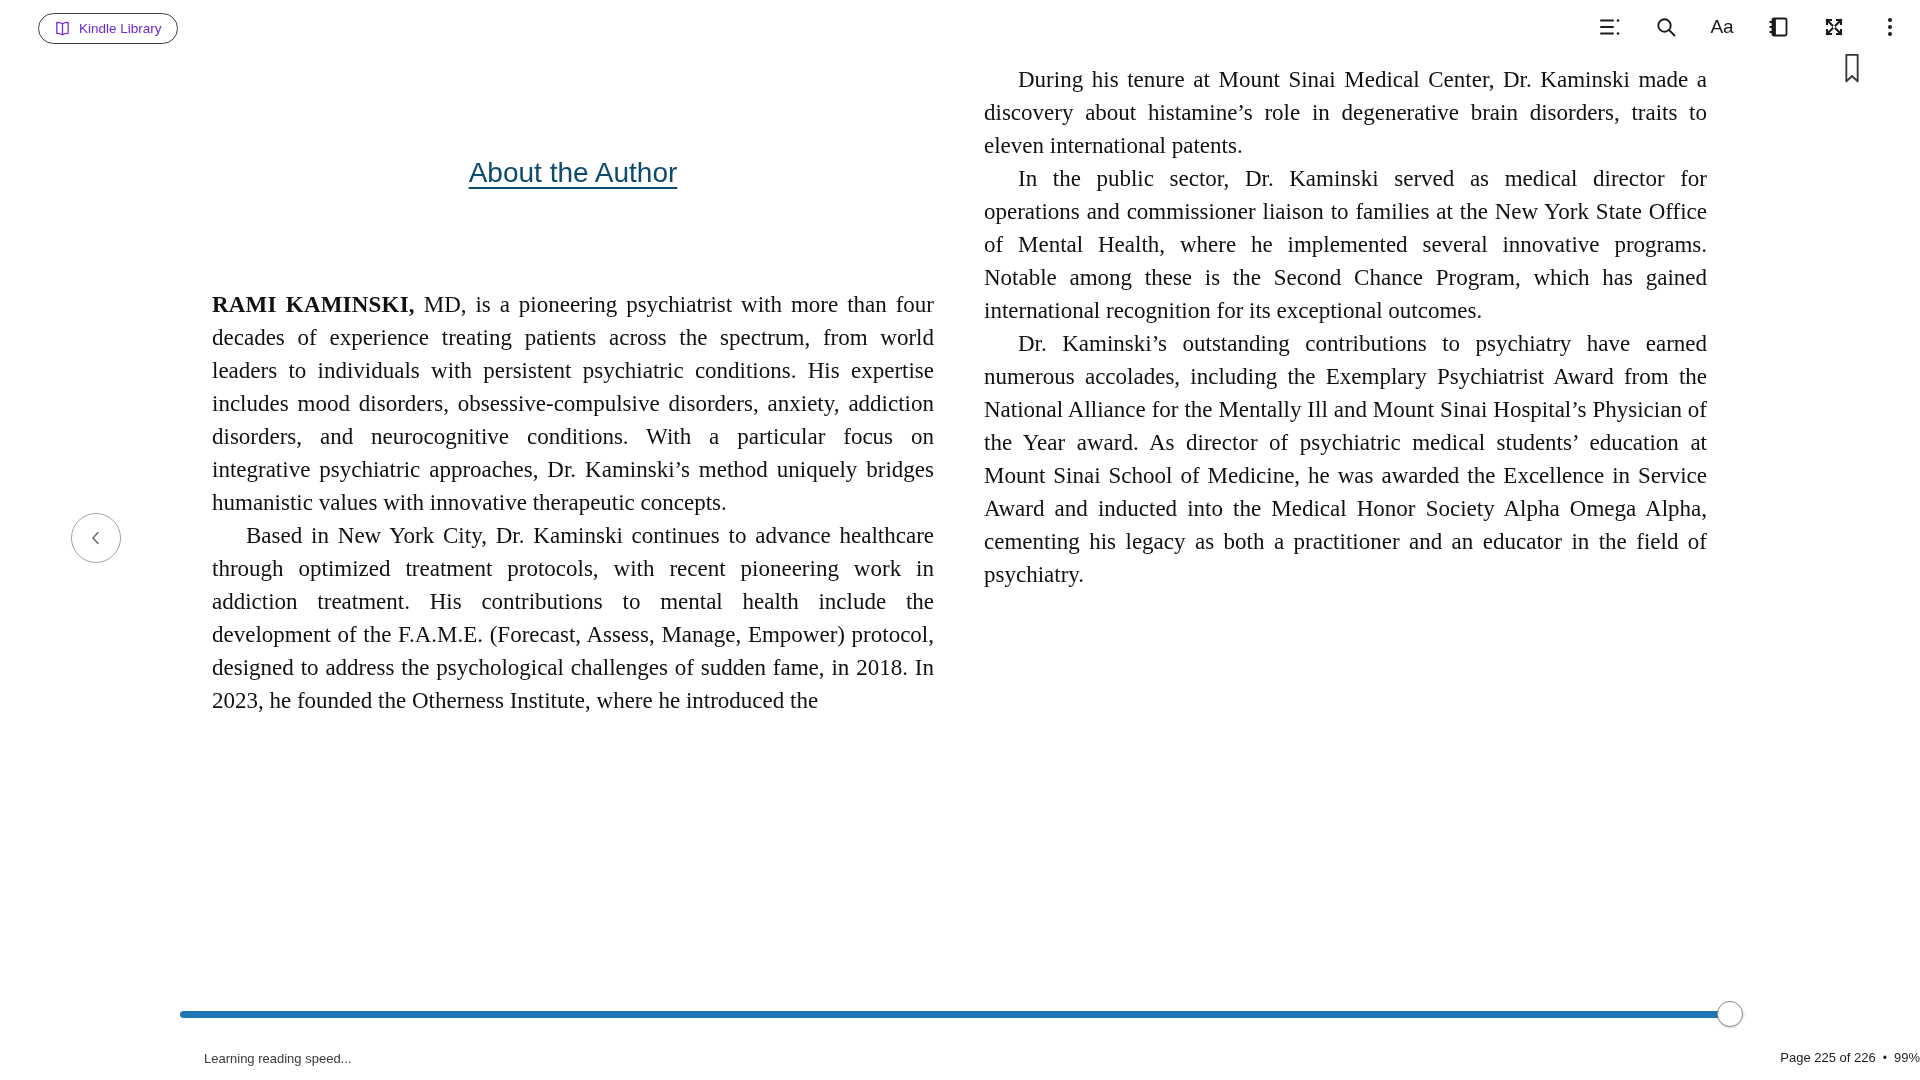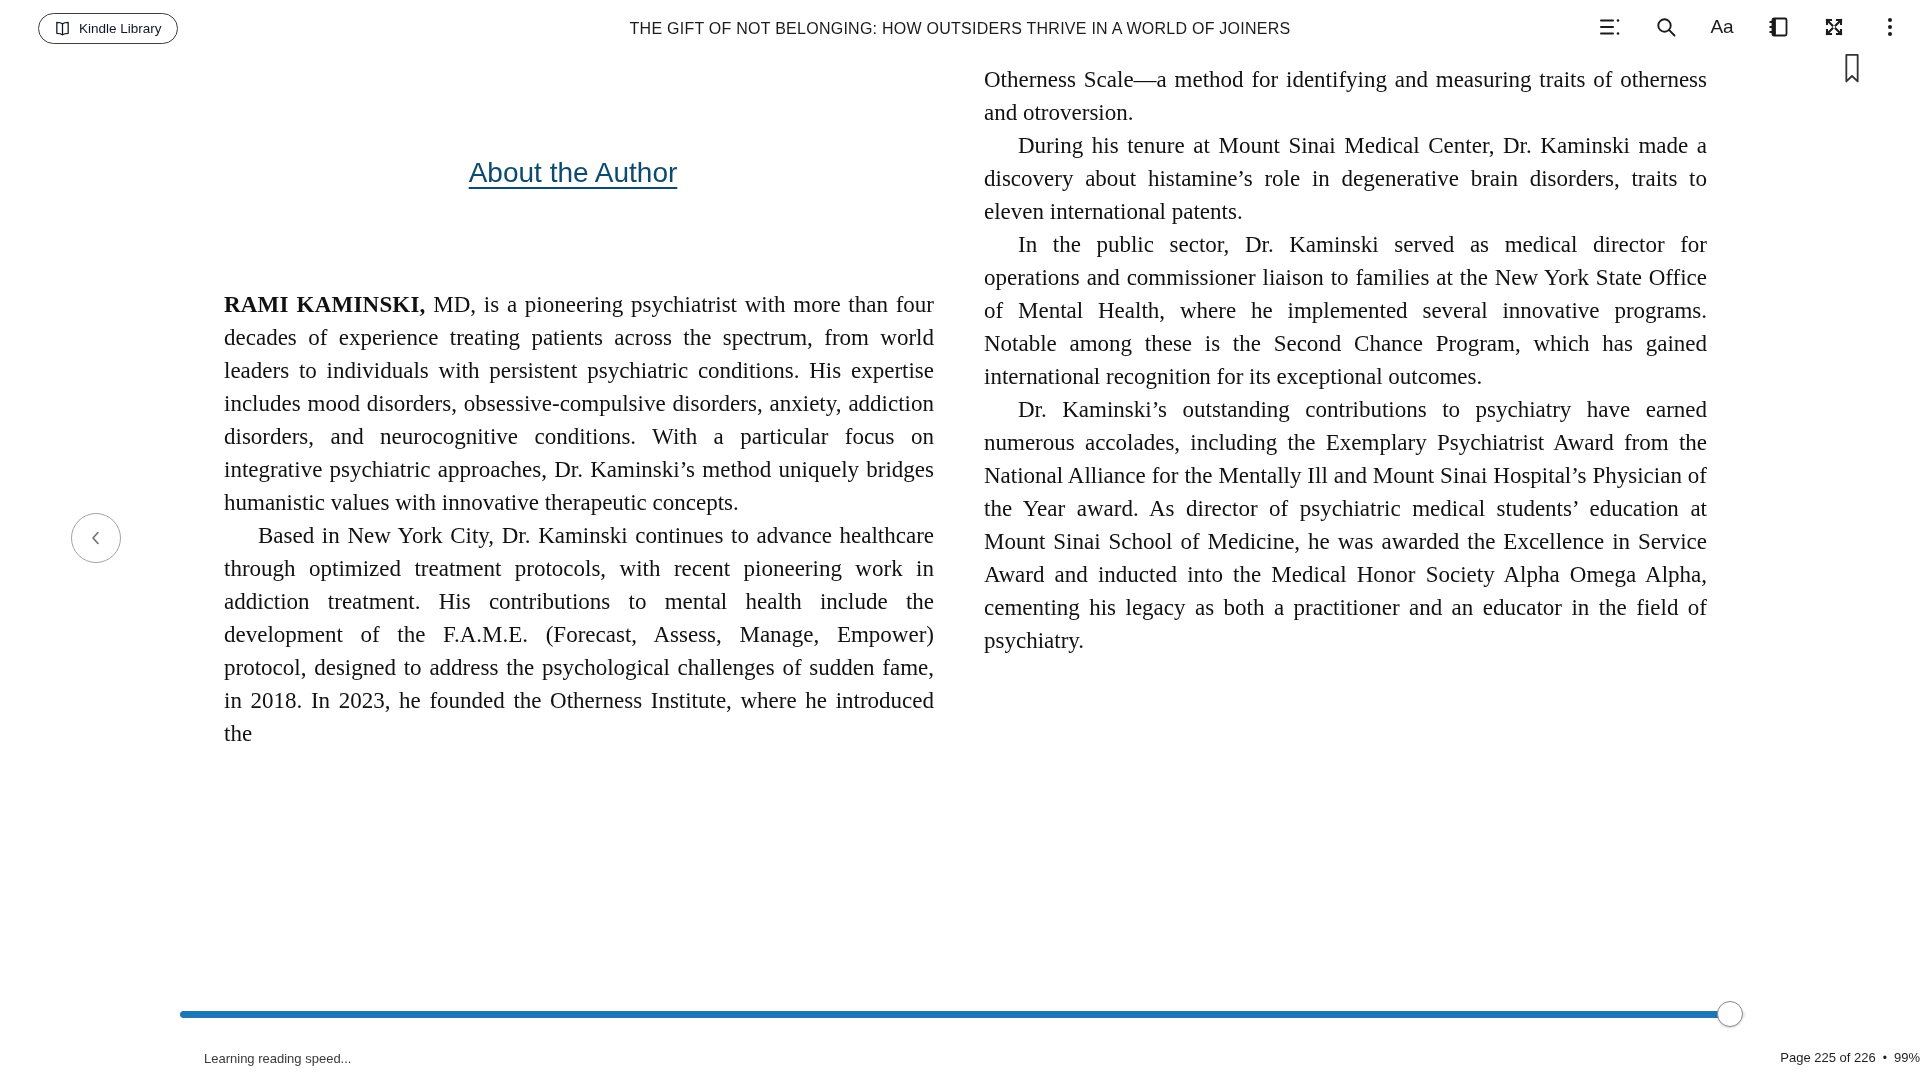--- a/index.html
+++ b/index.html
@@ -11,21 +11,21 @@
     overflow: hidden;
   }
   .app { position: relative; width: 1920px; height: 1080px; background: #fff; }
 
   
   .topbar { position: absolute; top: 0; left: 0; right: 0; height: 52px; background: #fff; }
   .library-btn {
     position: absolute; left: 38px; top: 13px; height: 31px;
     display: inline-flex; align-items: center; gap: 8px;
     padding: 0 15px; border: 1px solid #3f3f3f; border-radius: 16px;
-    background: #fff; font-size: 13.5px; color: #0f172a; cursor: pointer;
+    background: #fff; font-size: 13.5px; color: #6d28d9; cursor: pointer;
     font-family: "Liberation Sans", sans-serif;
   }
   .book-title {
     position: absolute; left: 0; right: 0; top: 20px;
     text-align: center; font-size: 16px; letter-spacing: 0.25px; color: #1c1c1c;
     white-space: nowrap;
   }
   .icon-row {
     position: absolute; right: 18px; top: 15px;
     display: flex; align-items: flex-end; gap: 32px;
@@ -48,21 +48,21 @@
     text-align: justify;
   }
   .col-left  { left: 212px; top: 60px;  width: 722px; }
   .col-right { left: 984px; top: 63px;  width: 723px; }
   .chapter-heading-wrap { text-align: center; margin-top: 96px; }
   .chapter-heading {
     font-family: "Liberation Sans", sans-serif;
     font-size: 28px; color: #1717ee; text-decoration: underline;
     text-underline-offset: 5px; cursor: pointer;
   }
-  .col-left .para-block { margin-top: 97px; margin-left: 12px; }
+  .col-left .para-block { margin-top: 97px; }
   .para { margin: 0; }
   .para.indent { text-indent: 34px; }
   .lead-bold { font-weight: bold; letter-spacing: 0.2px; }
 
   
   .nav-prev {
     position: absolute; left: 71px; top: 513px; width: 50px; height: 50px;
     border-radius: 50%; border: 1px solid #a3a3a3; background: #fff;
     display: flex; align-items: center; justify-content: center;
     color: #6e6e6e; cursor: pointer;
@@ -102,21 +102,20 @@
     <button class="library-btn">
       <span style="display:flex">
         <svg width="17" height="17" viewBox="0 0 24 24" fill="none" stroke="currentColor" stroke-width="1.8" stroke-linejoin="round">
           <path d="M12 5.2C10 3.8 7.4 3.2 4 3.2v15.6c3.4 0 6 .6 8 2 2-1.4 4.6-2 8-2V3.2c-3.4 0-6 .6-8 2z"></path>
           <line x1="12" y1="5.2" x2="12" y2="20.8"></line>
         </svg>
       </span>
       <span>Kindle Library</span>
     </button>
 
-    <div class="book-title">THE GIFT OF NOT BELONGING: HOW OUTSIDERS THRIVE IN A WORLD OF JOINERS</div>
 
     <div class="icon-row">
       <button class="icon-btn" title="">
         <svg width="24" height="24" viewBox="0 0 24 24" fill="none" stroke="currentColor" stroke-width="2" stroke-linecap="round">
           <line x1="3" y1="5.5" x2="15" y2="5.5"></line>
           <line x1="3" y1="12" x2="15" y2="12"></line>
           <line x1="3" y1="18.5" x2="15" y2="18.5"></line>
           <circle cx="20" cy="5.5" r="1.3" fill="currentColor" stroke="none"></circle>
           <circle cx="20" cy="18.5" r="1.3" fill="currentColor" stroke="none"></circle>
         </svg>
@@ -167,21 +166,20 @@
     <div class="chapter-heading-wrap">
       <span class="chapter-heading" style="color: #0c4a6e;">About the Author</span>
     </div>
     <div class="para-block">
       <p class="para"><span class="lead-bold">RAMI KAMINSKI,</span><span> MD, is a pioneering psychiatrist with more than four decades of experience treating patients across the spectrum, from world leaders to individuals with persistent psychiatric conditions. His expertise includes mood disorders, obsessive-compulsive disorders, anxiety, addiction disorders, and neurocognitive conditions. With a particular focus on integrative psychiatric approaches, Dr. Kaminski’s method uniquely bridges humanistic values with innovative therapeutic concepts.</span></p>
       <p class="para indent">Based in New York City, Dr. Kaminski continues to advance healthcare through optimized treatment protocols, with recent pioneering work in addiction treatment. His contributions to mental health include the development of the F.A.M.E. (Forecast, Assess, Manage, Empower) protocol, designed to address the psychological challenges of sudden fame, in 2018. In 2023, he founded the Otherness Institute, where he introduced the</p>
     </div>
   </div>
 
   <div class="column col-right">
-    <p class="para">Otherness Scale—a method for identifying and measuring traits of otherness and otroversion.</p>
     <p class="para indent">During his tenure at Mount Sinai Medical Center, Dr. Kaminski made a discovery about histamine’s role in degenerative brain disorders, traits to eleven international patents.</p>
     <p class="para indent">In the public sector, Dr. Kaminski served as medical director for operations and commissioner liaison to families at the New York State Office of Mental Health, where he implemented several innovative programs. Notable among these is the Second Chance Program, which has gained international recognition for its exceptional outcomes.</p>
     <p class="para indent">Dr. Kaminski’s outstanding contributions to psychiatry have earned numerous accolades, including the Exemplary Psychiatrist Award from the National Alliance for the Mentally Ill and Mount Sinai Hospital’s Physician of the Year award. As director of psychiatric medical students’ education at Mount Sinai School of Medicine, he was awarded the Excellence in Service Award and inducted into the Medical Honor Society Alpha Omega Alpha, cementing his legacy as both a practitioner and an educator in the field of psychiatry.</p>
   </div>
 
   <button class="nav-prev">
     <span style="display:flex">
       <svg width="22" height="22" viewBox="0 0 22 22" fill="none" stroke="currentColor" stroke-width="1.6" stroke-linecap="round" stroke-linejoin="round">
         <polyline points="13 5.5 8 11 13 16.5"></polyline>
       </svg>

